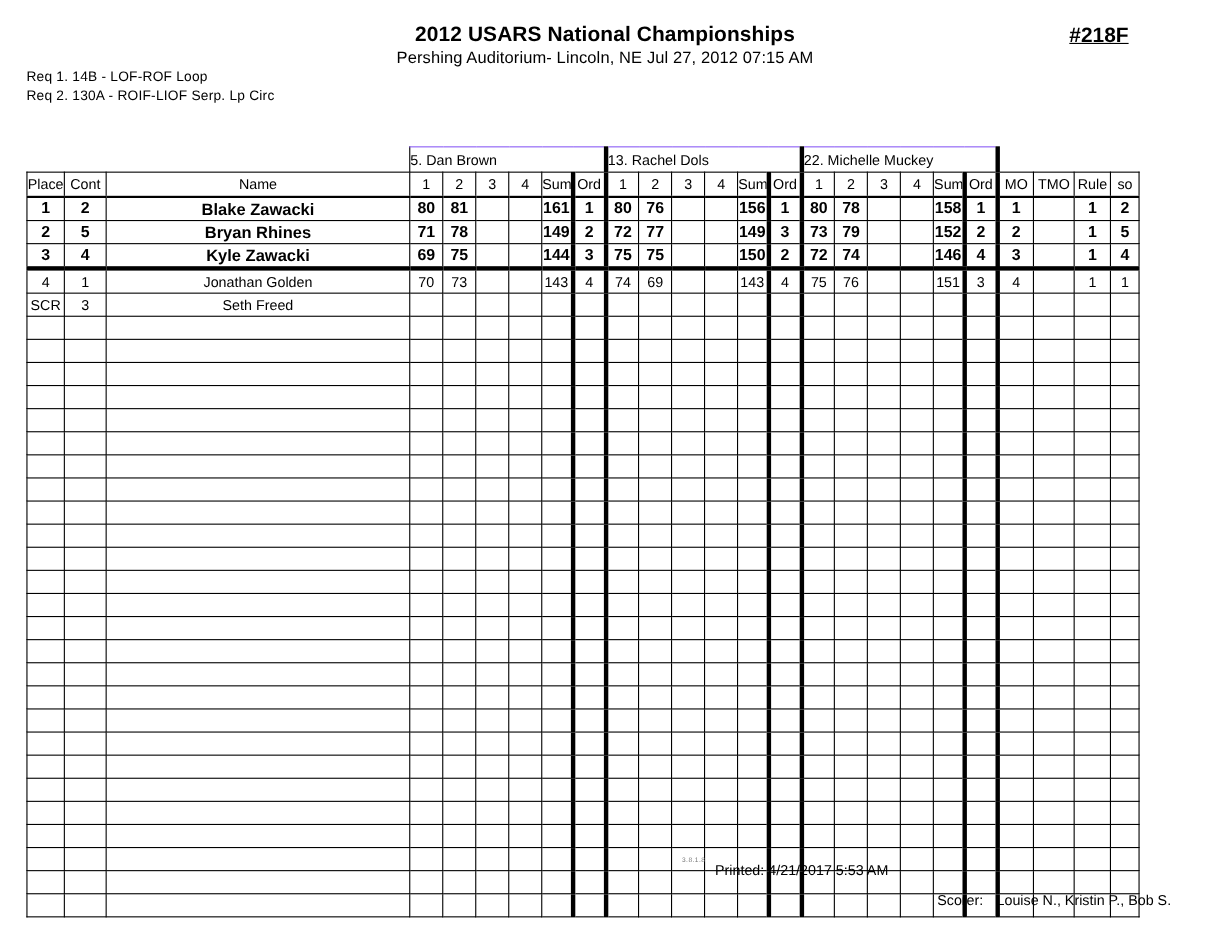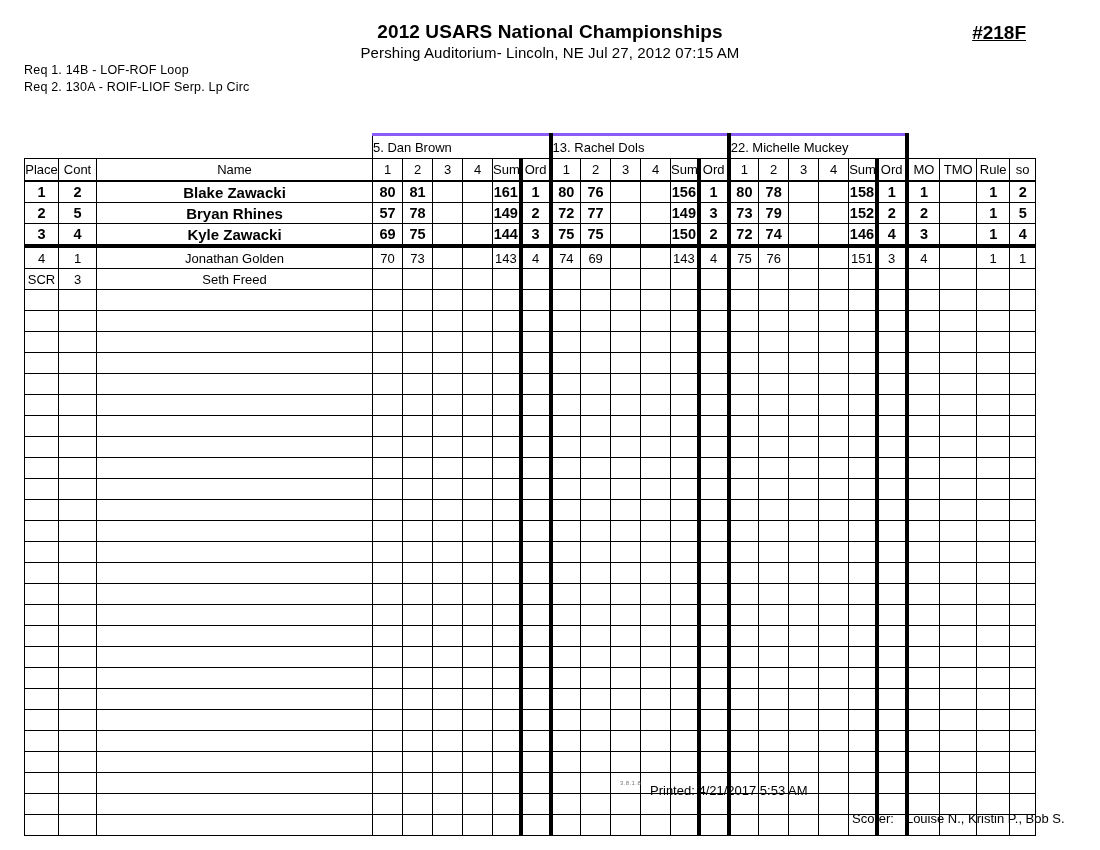--- a/index.html
+++ b/index.html
@@ -85,21 +85,21 @@
     font-size: 13px;
     font-weight: normal;
     text-align: center;
     vertical-align: middle;
     overflow: hidden;
     white-space: nowrap;
   }
   
   tr.judge-band td {
     height: 22px;
-    border-top: 3px solid #8b5cf6;
+    border-top: 1px solid #8b5cf6;
     border-bottom: 1px solid #000;
     text-align: left;
   }
   tr.judge-band td.spacer {
     border: none;
   }
   td.judge-name {
     padding-left: 7px;
     font-size: 12.5px;
   }
@@ -270,21 +270,21 @@
           <td class="thickL thickR">1</td>
           <td>1</td>
           <td></td>
           <td>1</td>
           <td>2</td>
         </tr>
         <tr class="medal">
           <td>2</td>
           <td>5</td>
           <td class="name">Bryan Rhines</td>
-          <td>57</td>
+          <td>71</td>
           <td>78</td>
           <td></td>
           <td></td>
           <td>149</td>
           <td class="thickL">2</td>
           <td class="thickL">72</td>
           <td>77</td>
           <td></td>
           <td></td>
           <td>149</td>

